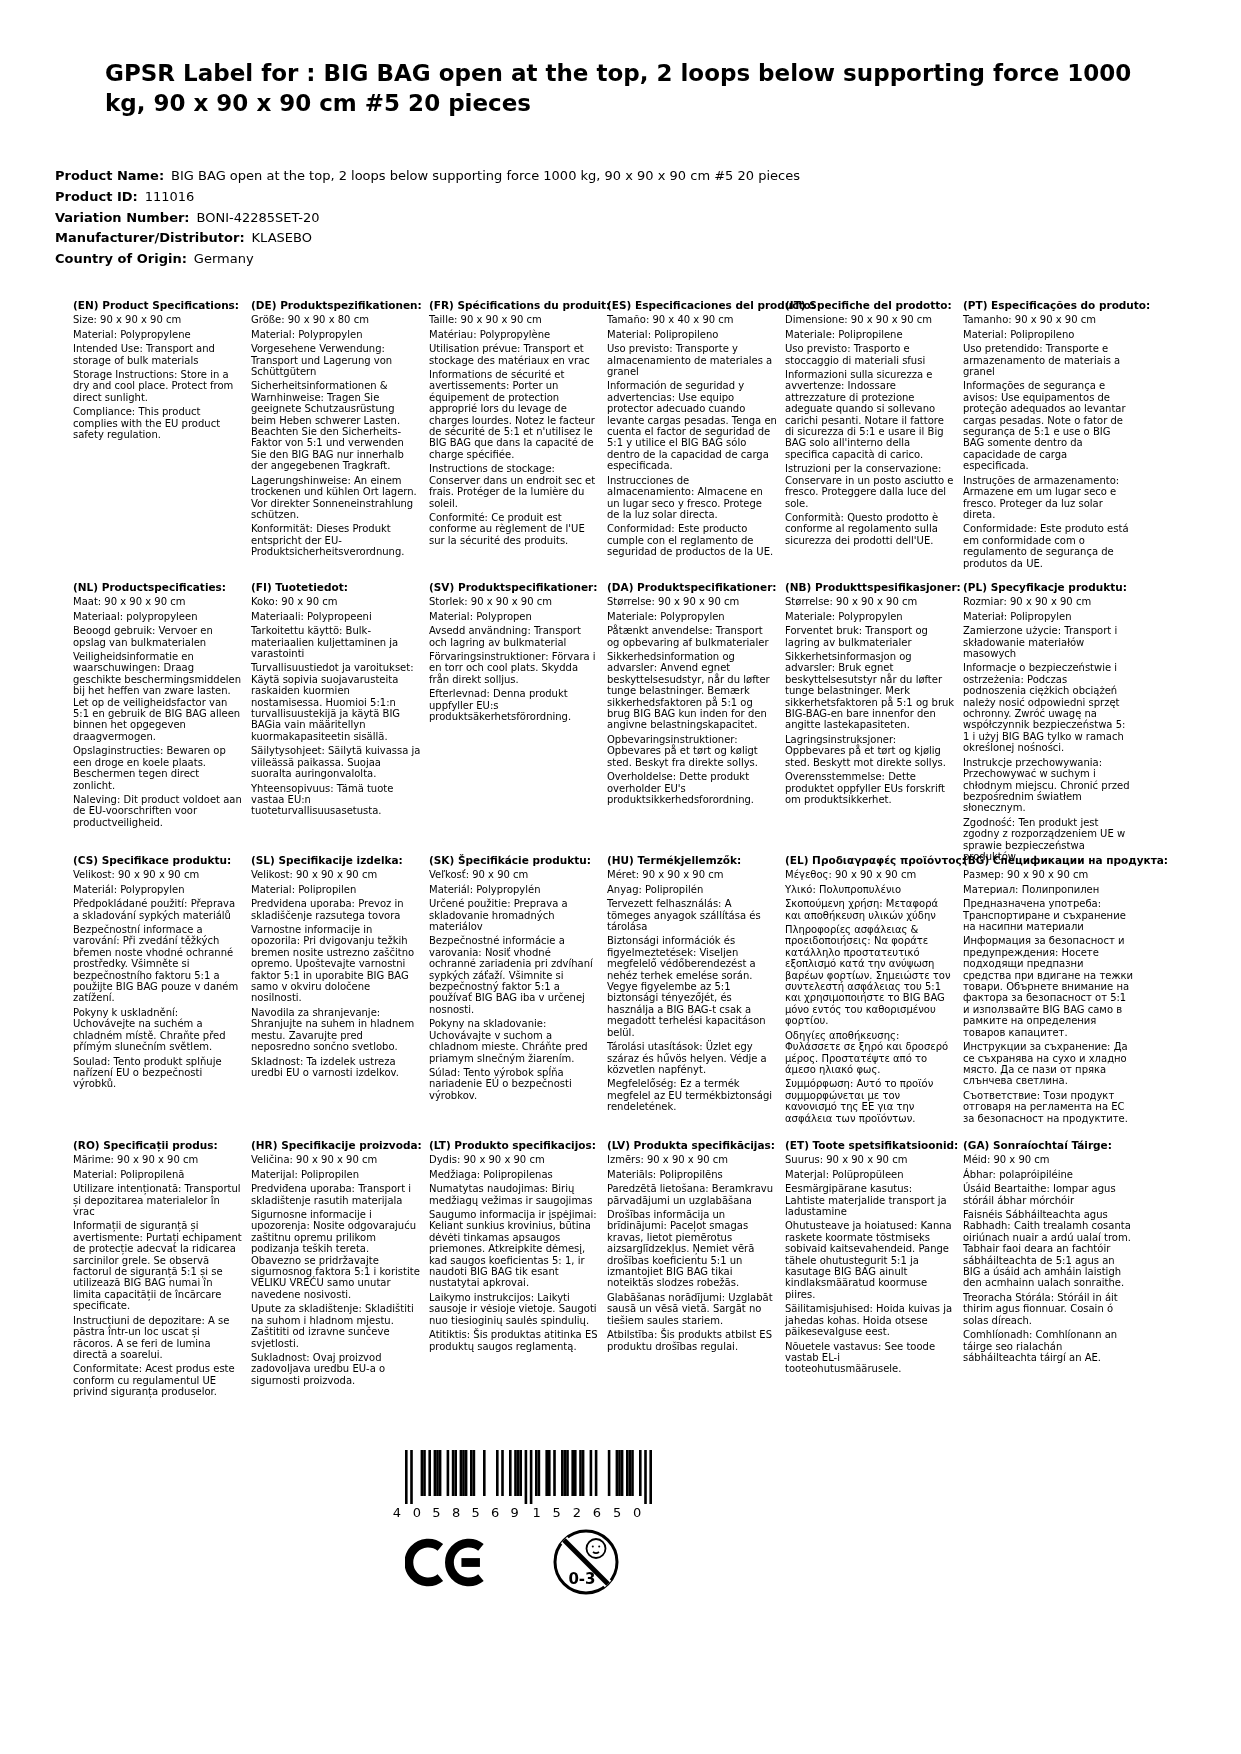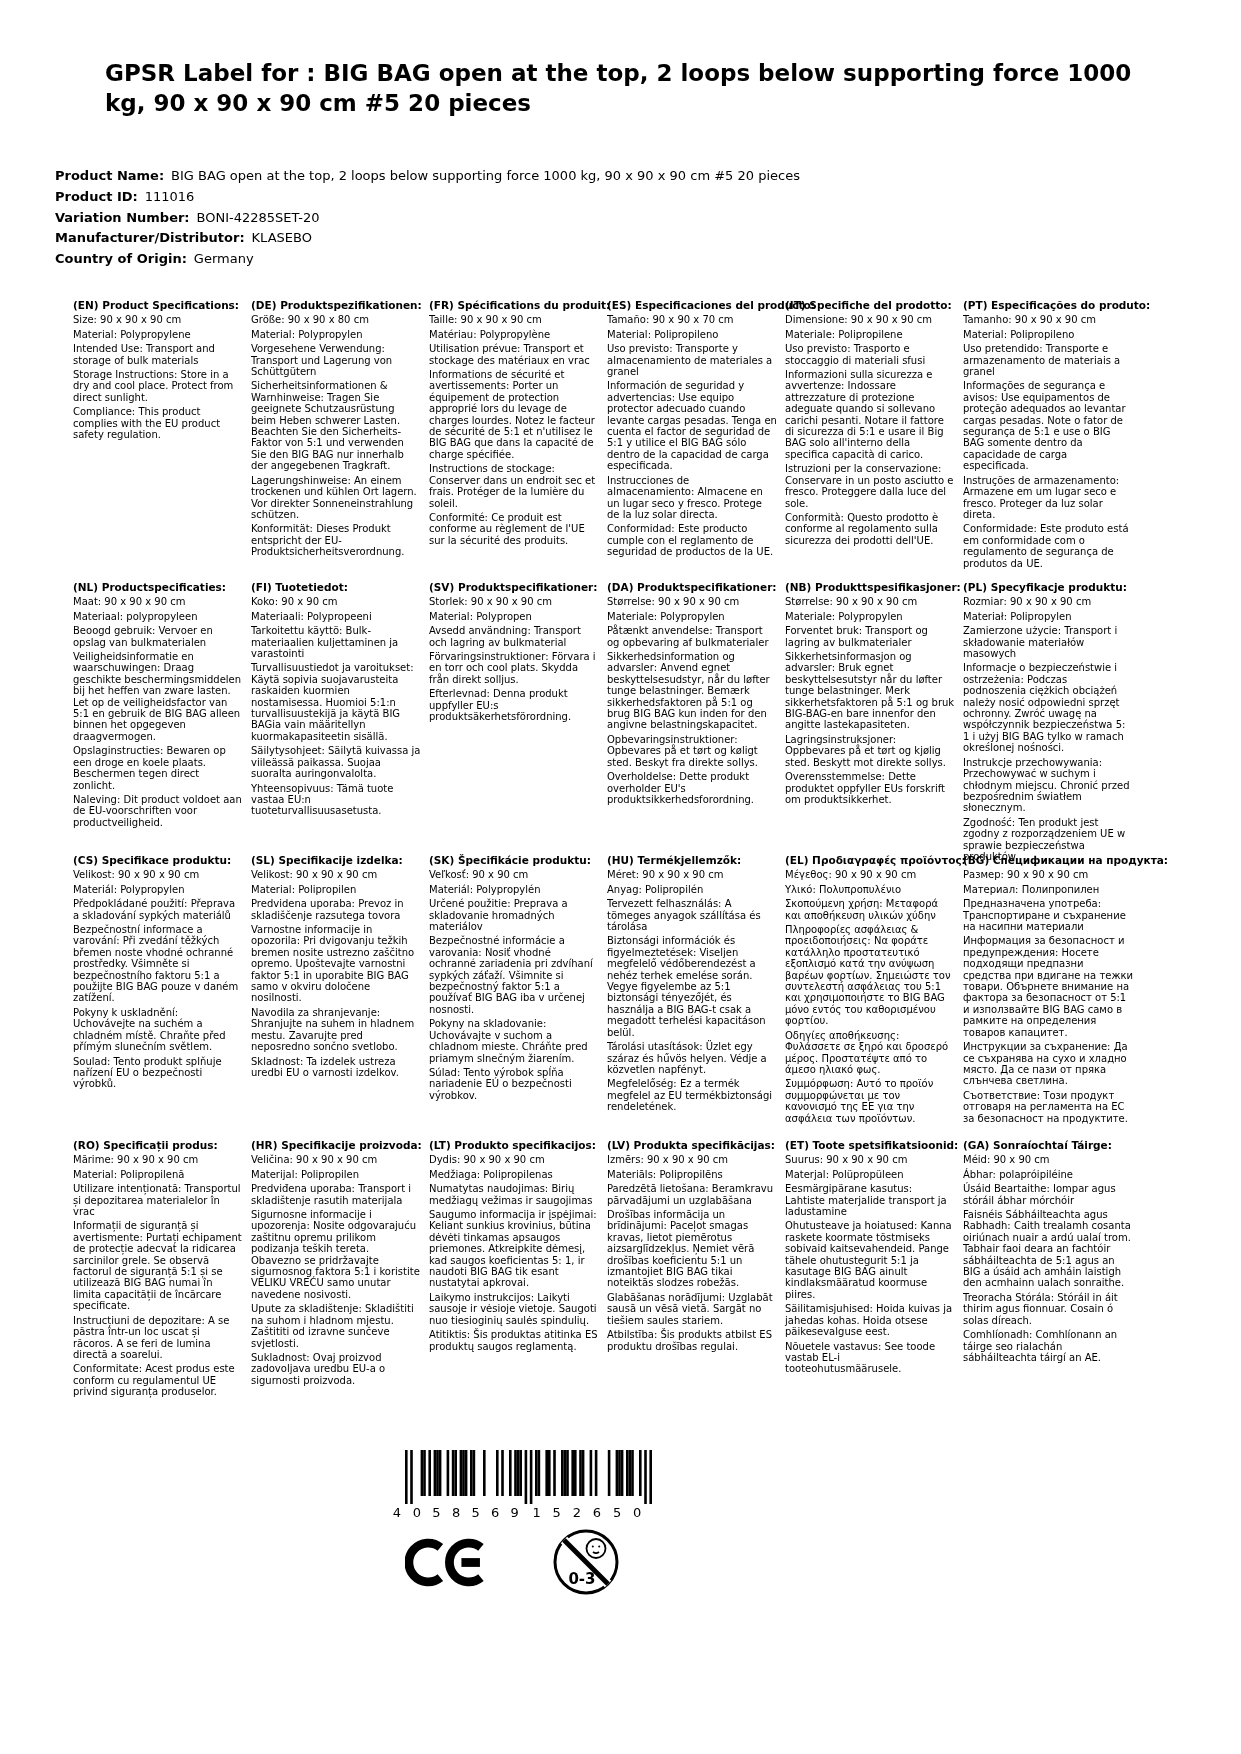--- a/index.html
+++ b/index.html
@@ -62,21 +62,21 @@
       <div class="block-header">(FR) Spécifications du produit:</div>
       <p class="bp">Taille: 90 x 90 x 90 cm</p>
       <p class="bp">Matériau: Polypropylène</p>
       <p class="bp">Utilisation prévue: Transport et stockage des matériaux en vrac</p>
       <p class="bp">Informations de sécurité et avertissements: Porter un équipement de protection approprié lors du levage de charges lourdes. Notez le facteur de sécurité de 5:1 et n'utilisez le BIG BAG que dans la capacité de charge spécifiée.</p>
       <p class="bp">Instructions de stockage: Conserver dans un endroit sec et frais. Protéger de la lumière du soleil.</p>
       <p class="bp">Conformité: Ce produit est conforme au règlement de l'UE sur la sécurité des produits.</p>
     </div>
     <div class="block">
       <div class="block-header">(ES) Especificaciones del producto:</div>
-      <p class="bp">Tamaño: 90 x 90 x 70 cm</p>
+      <p class="bp">Tamaño: 90 x 40 x 90 cm</p>
       <p class="bp">Material: Polipropileno</p>
       <p class="bp">Uso previsto: Transporte y almacenamiento de materiales a granel</p>
       <p class="bp">Información de seguridad y advertencias: Use equipo protector adecuado cuando levante cargas pesadas. Tenga en cuenta el factor de seguridad de 5:1 y utilice el BIG BAG sólo dentro de la capacidad de carga especificada.</p>
       <p class="bp">Instrucciones de almacenamiento: Almacene en un lugar seco y fresco. Protege de la luz solar directa.</p>
       <p class="bp">Conformidad: Este producto cumple con el reglamento de seguridad de productos de la UE.</p>
     </div>
     <div class="block">
       <div class="block-header">(IT) Specifiche del prodotto:</div>
       <p class="bp">Dimensione: 90 x 90 x 90 cm</p>
       <p class="bp">Materiale: Polipropilene</p>

